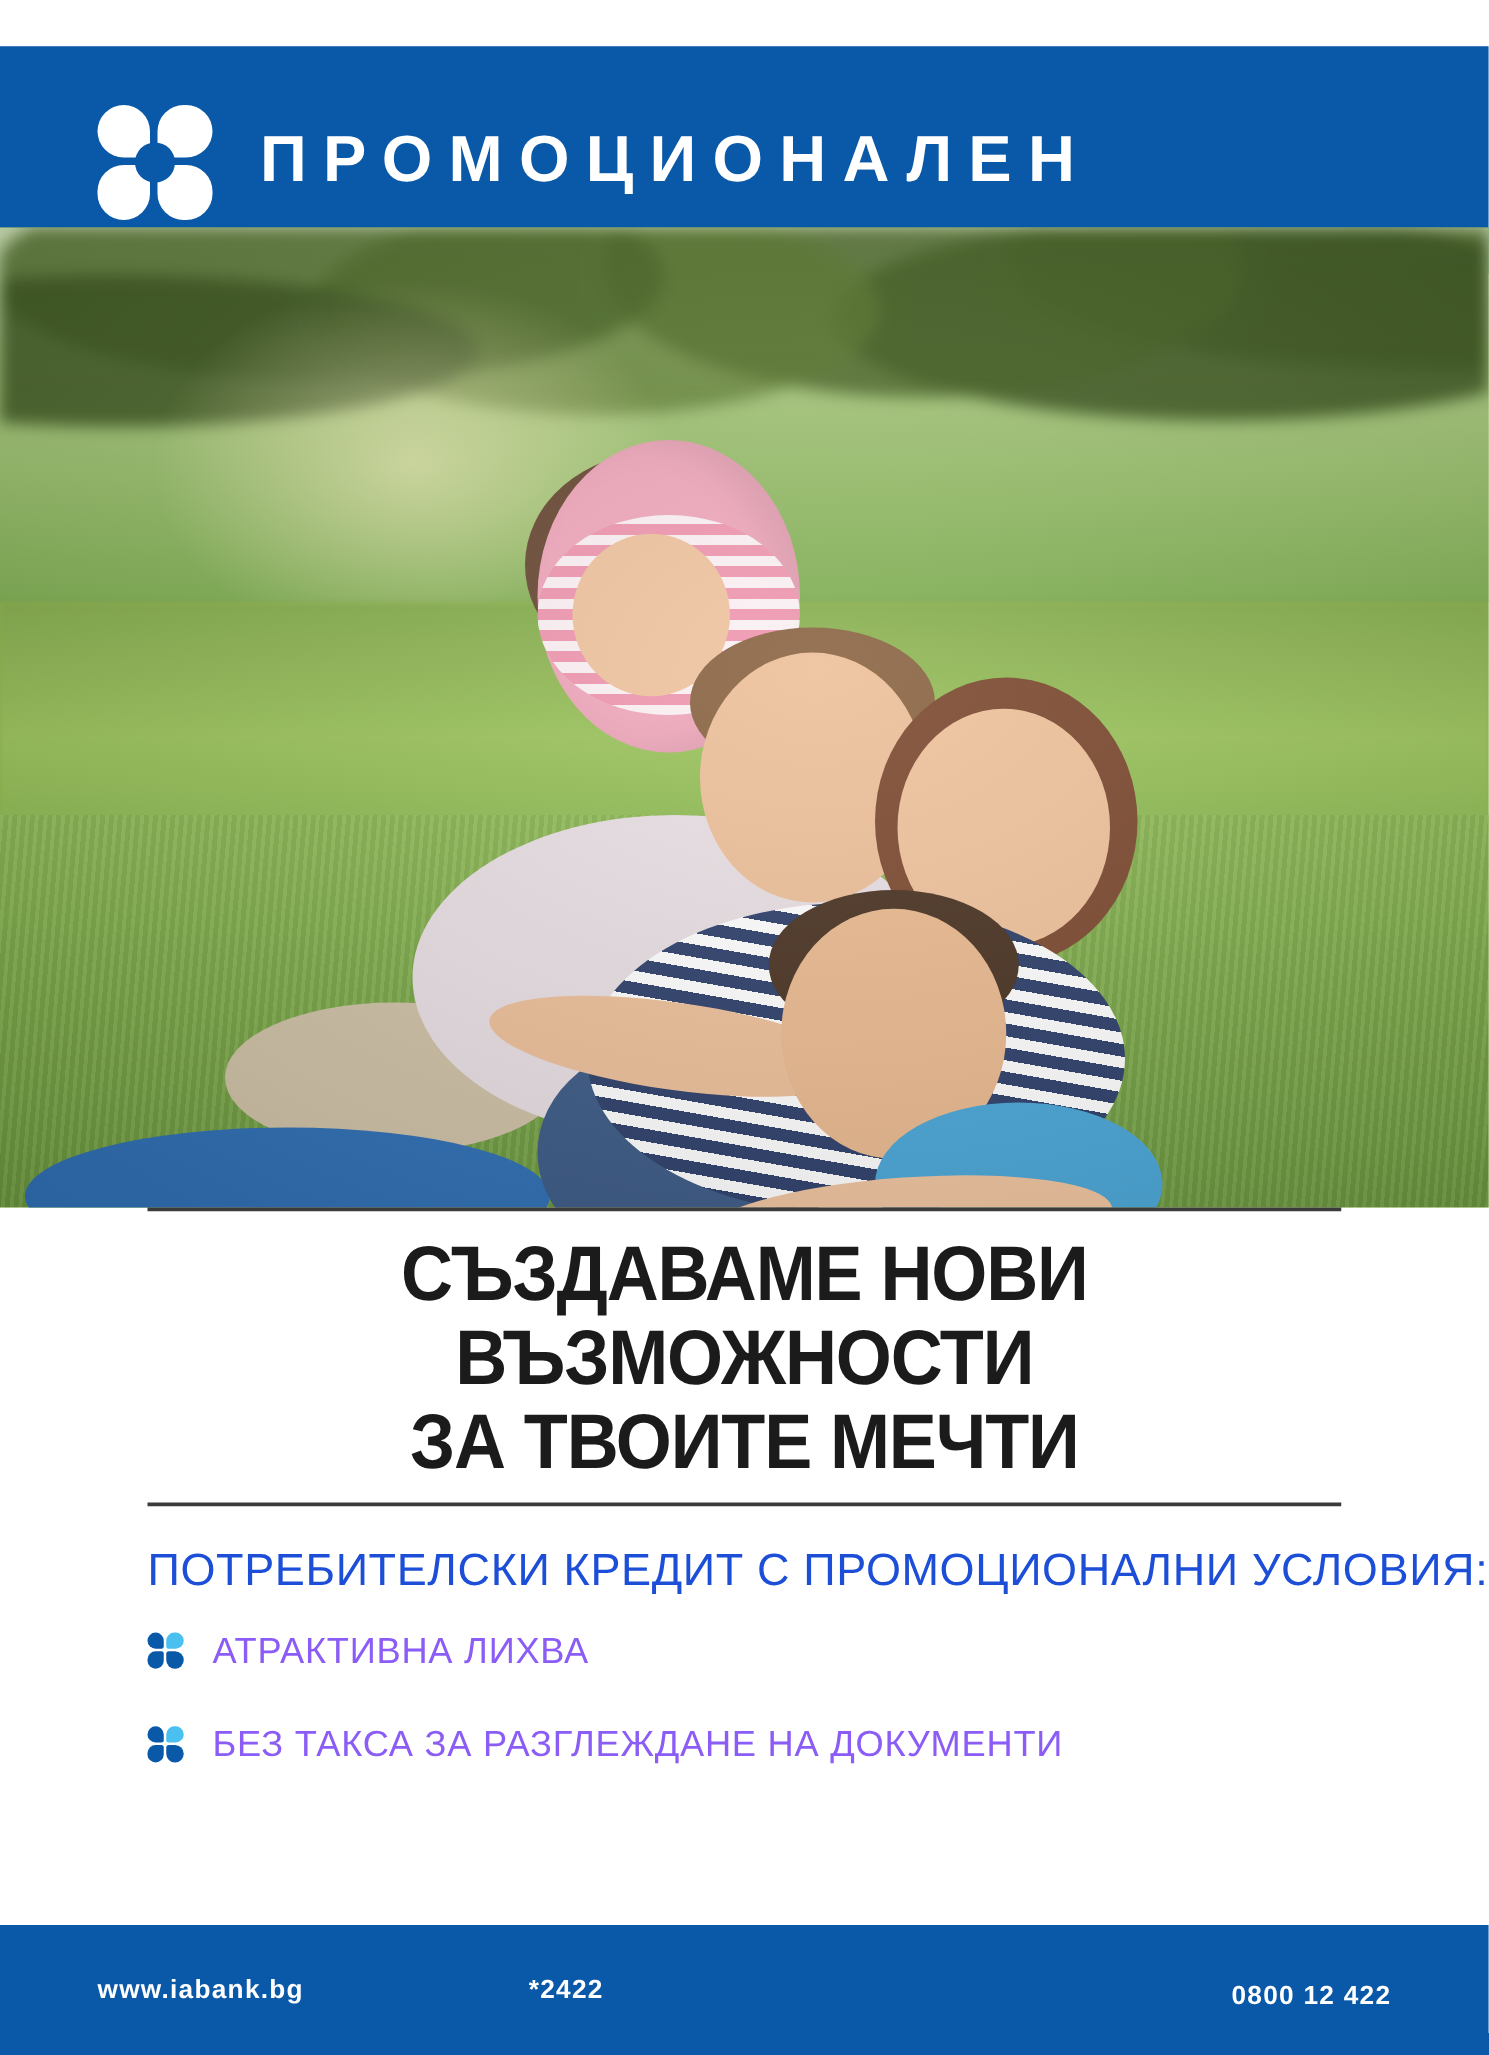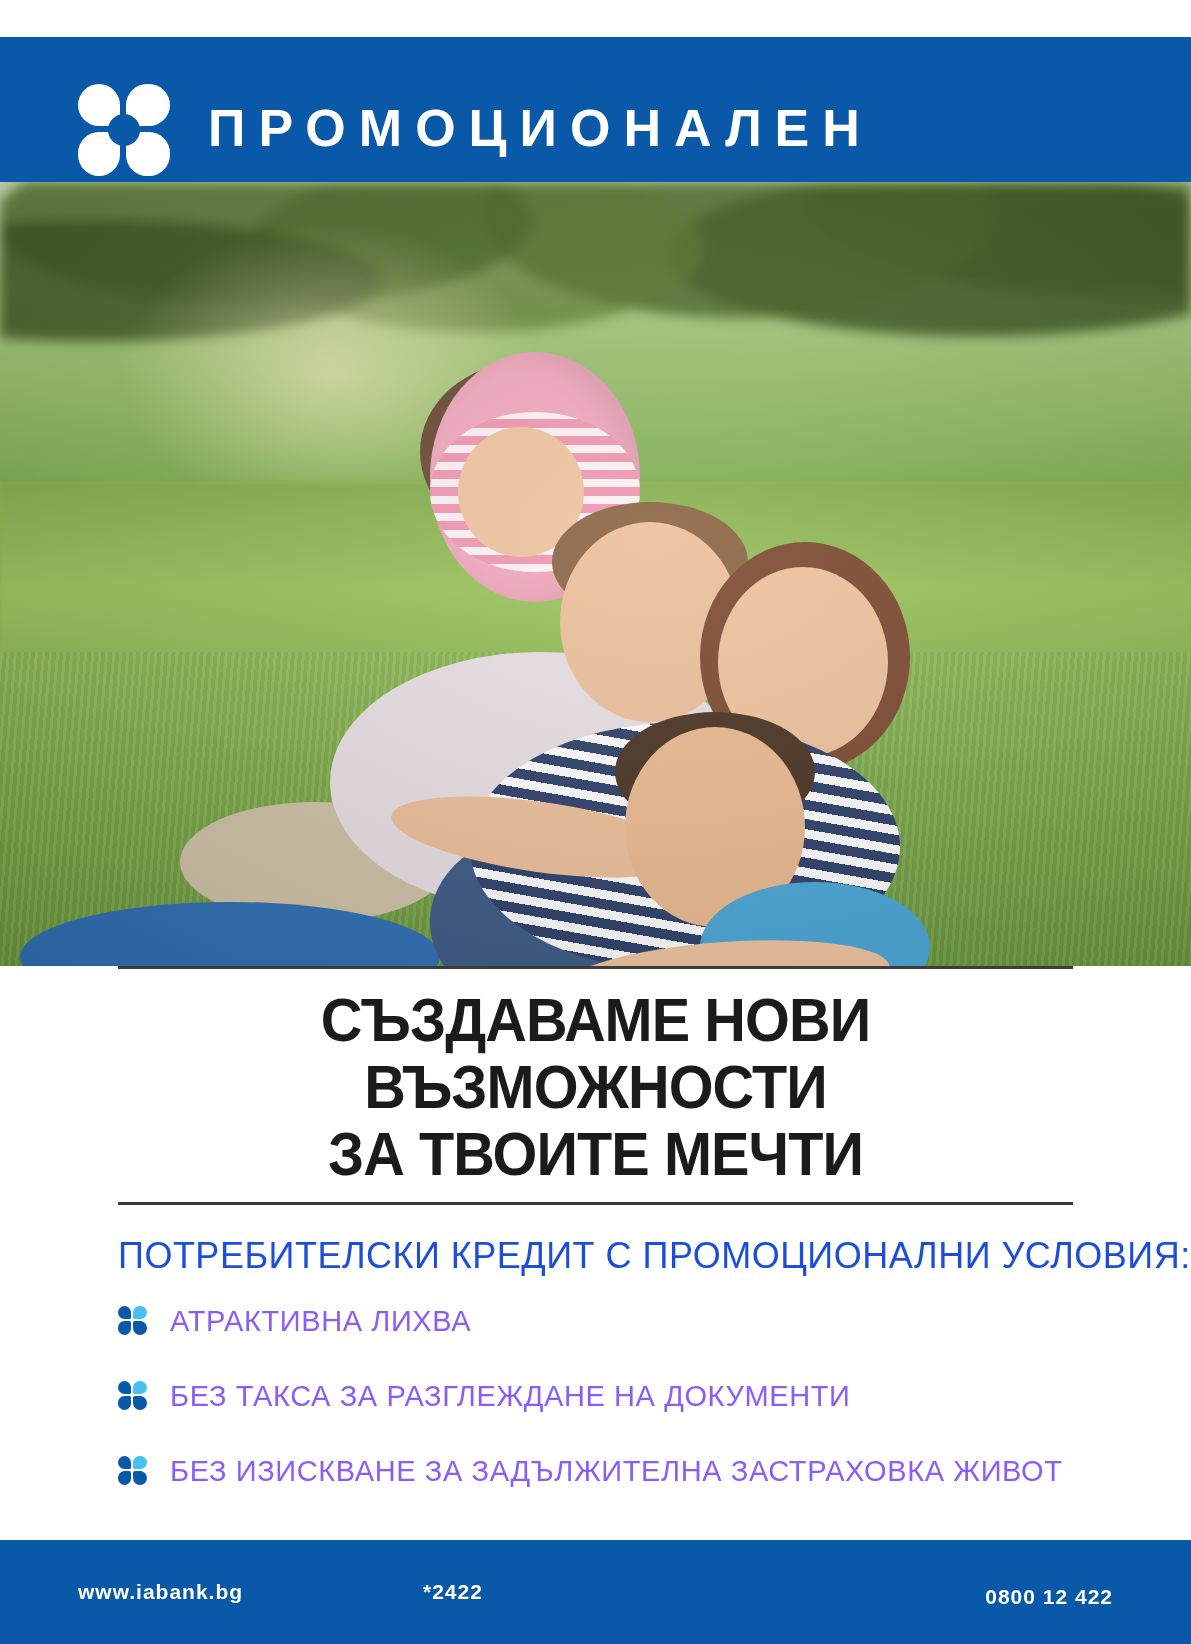--- a/index.html
+++ b/index.html
@@ -304,29 +304,20 @@
       </div>
       <div class="bullet">
         <span class="bullet-icon">
           <i class="bi1"></i>
             <i class="bi2"></i>
             <i class="bi3"></i>
             <i class="bi4"></i>
         </span>
         <span class="bullet-text">БЕЗ ТАКСА ЗА РАЗГЛЕЖДАНЕ НА ДОКУМЕНТИ</span>
       </div>
-      <div class="bullet">
-        <span class="bullet-icon">
-          <i class="bi1"></i>
-            <i class="bi2"></i>
-            <i class="bi3"></i>
-            <i class="bi4"></i>
-        </span>
-        <span class="bullet-text">БЕЗ ИЗИСКВАНЕ ЗА ЗАДЪЛЖИТЕЛНА ЗАСТРАХОВКА ЖИВОТ</span>
-      </div>
     </div>
   </div>
 
   <div class="footer">
     <div class="f-left">www.iabank.bg</div>
     <div class="f-mid">*2422</div>
     <div class="f-right">0800 12 422</div>
   </div>
 
 </div>

